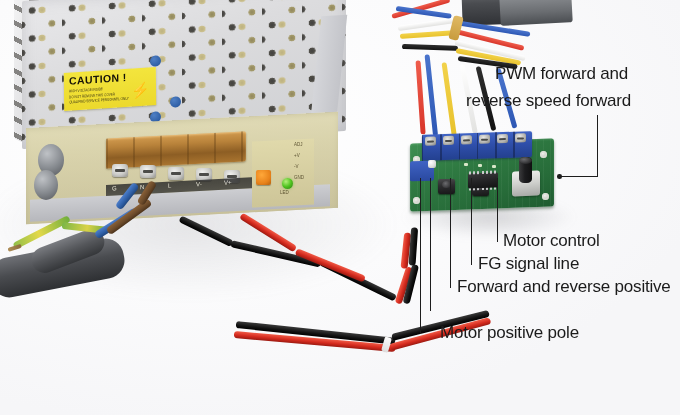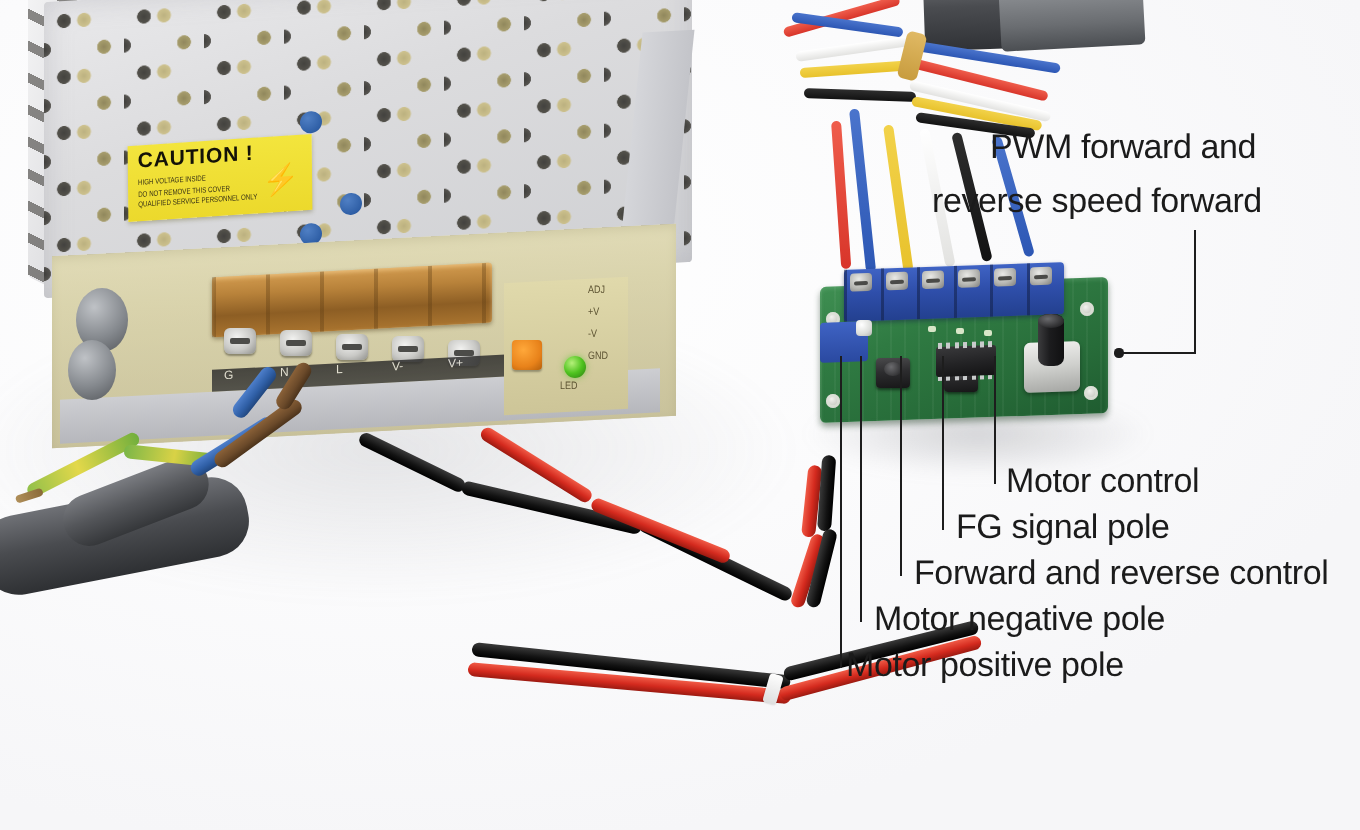--- a/index.html
+++ b/index.html
@@ -658,25 +658,24 @@
 
   <div class="anno" style="left:495px;top:64px;">PWM forward and</div>
   <div class="anno" style="left:466px;top:91px;">reverse speed forward</div>
   <div class="leader leader-v" style="left:597px;top:115px;height:62px;"></div>
   <div class="leader leader-h" style="left:560px;top:176px;width:38px;"></div>
   <div class="leader-dot" style="left:557px;top:174px;"></div>
 
   <div class="anno" style="left:503px;top:231px;">Motor control</div>
   <div class="leader leader-v" style="left:497px;top:178px;height:64px;"></div>
 
-  <div class="anno" style="left:478px;top:254px;">FG signal pole</div>
+  <div class="anno" style="left:478px;top:254px;">FG signal line</div>
   <div class="leader leader-v" style="left:471px;top:178px;height:87px;"></div>
 
-  <div class="anno" style="left:457px;top:277px;">Forward and reverse control</div>
+  <div class="anno" style="left:457px;top:277px;">Forward and reverse positive</div>
   <div class="leader leader-v" style="left:450px;top:178px;height:110px;"></div>
 
-  <div class="anno" style="left:437px;top:300px;">Motor negative pole</div>
   <div class="leader leader-v" style="left:430px;top:178px;height:133px;"></div>
 
-  <div class="anno" style="left:423px;top:323px;">Motor positive pole</div>
+  <div class="anno" style="left:440px;top:323px;">Motor positive pole</div>
   <div class="leader leader-v" style="left:420px;top:178px;height:156px;"></div>
 
 </div>
 
 </body></html>

